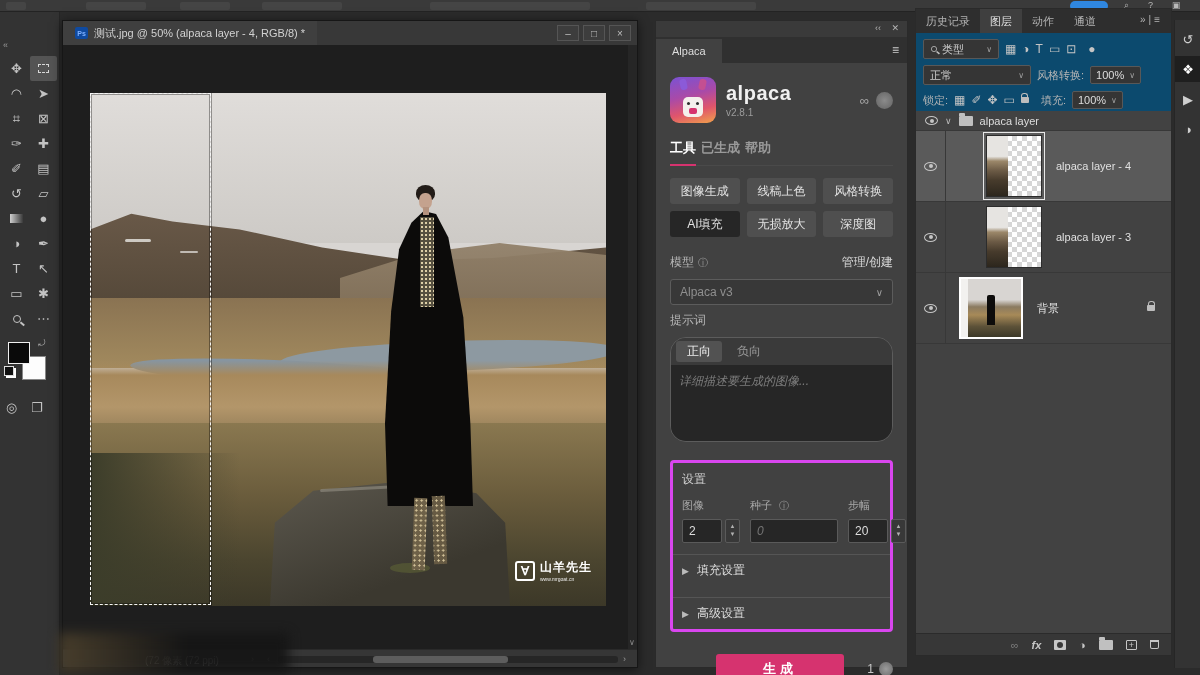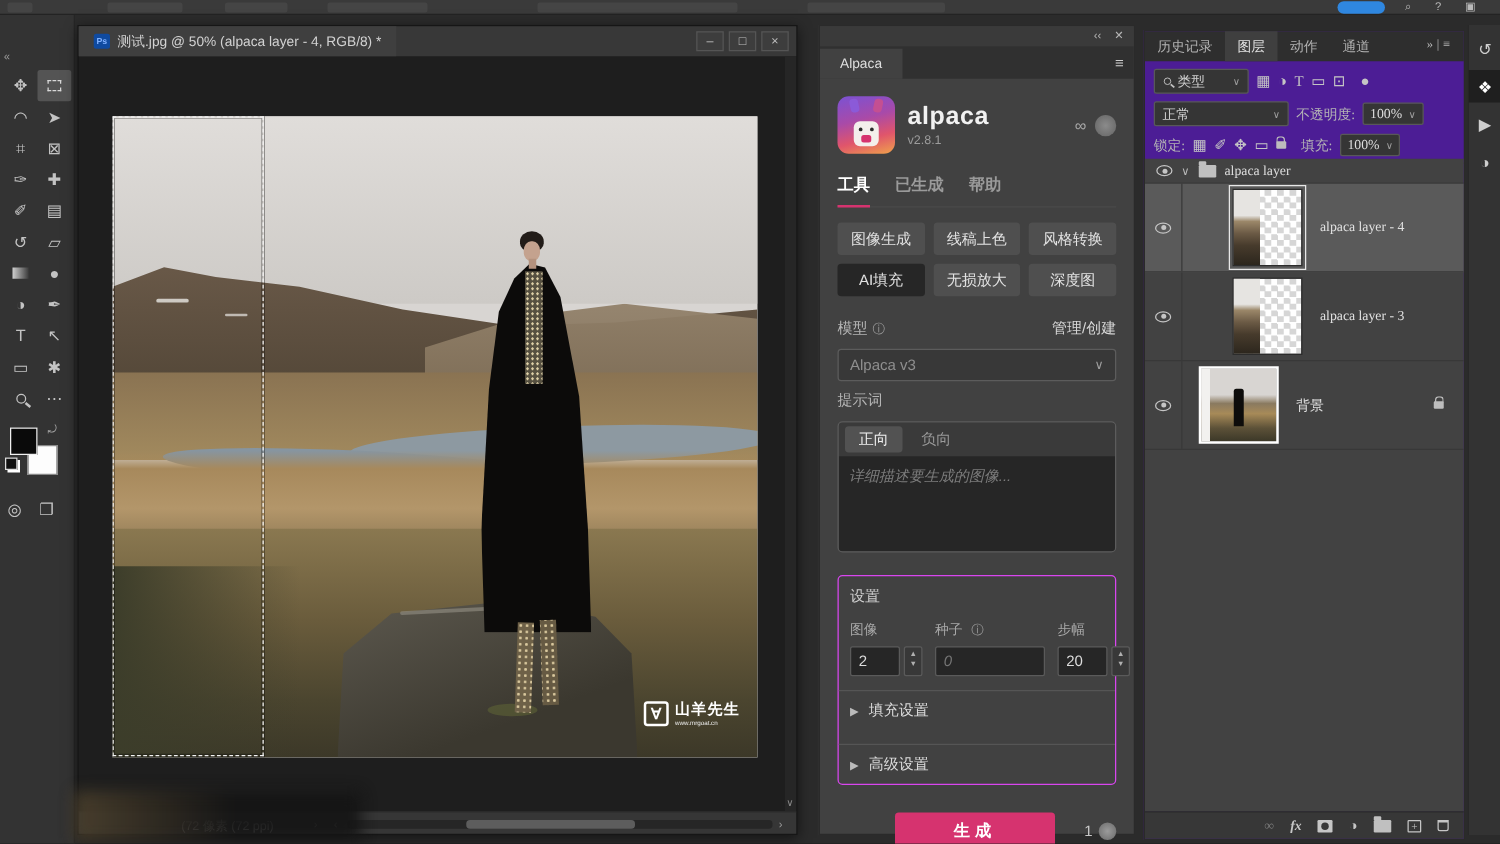--- a/index.html
+++ b/index.html
@@ -109,43 +109,43 @@
   .logo .ear1 { left:10px; transform:rotate(-12deg);} .logo .ear2 { right:10px; transform:rotate(12deg); background:#c44f92;}
   .logo .muzzle { position:absolute; left:13px; bottom:6px; width:20px; height:20px; background:#f4efec; border-radius:5px; }
   .logo .eye1,.logo .eye2 { position:absolute; bottom:18px; width:3px; height:3px; background:#2b2b2b; border-radius:50%; }
   .logo .eye1{ left:17px; } .logo .eye2{ left:26px; }
   .logo .cam { position:absolute; left:19px; bottom:9px; width:8px; height:6px; background:#d6336f; border-radius:2px; }
   .al-title { font-size:20px; font-weight:bold; color:#f1f1f1; letter-spacing:.5px; }
   .al-ver { font-size:10px; color:#9c9c9c; margin-top:2px; }
   .al-hright { margin-left:auto; display:flex; align-items:center; gap:7px; }
   .inf { color:#a8a8a8; font-size:13px; }
   .avatar { width:17px; height:17px; border-radius:50%; background:radial-gradient(#8b8b8b,#636363); }
-  .al-nav { display:flex; gap:20px; margin-top:16px; border-bottom:1px solid #4a4a4a; padding-bottom:8px; }
+  .al-nav { display:flex; gap:5px; margin-top:16px; border-bottom:1px solid #4a4a4a; padding-bottom:8px; }
   .al-nav .nt { font-size:13px; font-weight:bold; color:#9a9a9a; position:relative; }
   .al-nav .nt.on { color:#fff; }
   .al-nav .nt.on::after { content:''; position:absolute; left:0; right:0; bottom:-9px; height:2px; background:#d6336f; }
   .al-grid { display:grid; grid-template-columns:repeat(3,1fr); gap:7px; margin-top:12px; }
   .al-btn { height:26px; background:#4f4f4f; border-radius:3px; color:#e2e2e2; font-size:12px;
             display:flex; align-items:center; justify-content:center; }
   .al-btn.on { background:#262626; }
   .al-modelrow { display:flex; margin-top:17px; font-size:12px; color:#b5b5b5; align-items:center; }
   .al-modelrow .mng { margin-left:auto; color:#d8d8d8; }
   .ibadge { font-size:10px; color:#9a9a9a; margin-left:4px; }
   .al-select { margin-top:8px; height:26px; background:#383838; border:1px solid #5c5c5c; border-radius:3px;
                display:flex; align-items:center; padding:0 9px; font-size:12px; color:#8f8f8f; }
   .al-select .chev { margin-left:auto; color:#9f9f9f; font-size:10px; }
   .al-label { margin-top:7px; font-size:12px; color:#b5b5b5; }
-  .promptbox { margin-top:8px; border:1px solid #5c5c5c; border-radius:4px; overflow:hidden; }
+  .promptbox { margin-top:8px; border:1px solid #5c5c5c; border-radius:16px; overflow:hidden; }
   .ptabs { height:27px; background:#3a3a3a; display:flex; align-items:center; gap:4px; padding:0 5px; }
   .ptab { height:21px; padding:0 11px; font-size:12px; color:#9a9a9a; display:flex; align-items:center; border-radius:3px; }
   .ptab.on { background:#525252; color:#eee; }
   .promptta { display:block; width:100%; height:76px; background:#262626; border:none; outline:none; resize:none;
               color:#999; font-size:12px; padding:8px; font-family:"Liberation Sans",sans-serif; }
   .promptta::placeholder { color:#7c7c7c; font-style:italic; }
-  .setbox { margin-top:18px; border:1px solid #d946ef; border-radius:4px; padding:8px 9px 0 9px; }
+  .setbox { margin-top:18px; border:3px solid #d946ef; border-radius:4px; padding:8px 9px 0 9px; }
   .set-title { font-size:12px; color:#cfcfcf; padding-bottom:10px; }
   .set-fields { display:flex; gap:10px; }
   .sf { display:flex; flex-direction:column; }
   .sf label { font-size:11px; color:#a8a8a8; margin-bottom:6px; }
   .numwrap { display:flex; }
   .numin { height:24px; background:#262626; border:1px solid #5a5a5a; border-radius:2px; color:#ddd; font-size:12px;
            padding:0 6px; font-family:"Liberation Sans",sans-serif; outline:none; }
   .numin.seed { font-style:italic; width:88px; }
   .numin.small { width:40px; }
   .stepper { width:15px; height:24px; margin-left:3px; border:1px solid #5a5a5a; border-radius:2px; background:#383838;
@@ -154,21 +154,21 @@
   .set-sec .tri { color:#bbb; font-size:9px; }
   .set-sec .sl { font-size:12px; font-weight:normal; color:#dcdcdc; }
   .genrow { display:flex; align-items:center; margin-top:22px; }
   .genbtn { margin-left:46px; width:128px; height:29px; background:#d6336f; border:none; border-radius:3px; color:#fff;
             font-size:13px; font-weight:bold; letter-spacing:4px; font-family:"Liberation Sans",sans-serif; }
   .credits { margin-left:auto; display:flex; align-items:center; gap:5px; }
   .credits .n { font-size:12px; color:#c8c8c8; }
   .coin { width:14px; height:14px; border-radius:50%; background:radial-gradient(#9b9b9b,#6a6a6a); }
 
   
-  .laypanel { position:absolute; left:915px; top:24px; width:257px; height:648px; background:#4c1d95; border:1px solid #2a2a2a;font-family:Liberation Serif, serif; }
+  .laypanel { position:absolute; left:915px; top:8px; width:257px; height:648px; background:#0c4a6e; border:1px solid #2a2a2a; }
   .lp-tabs { height:24px; background:#2e2e2e; display:flex; align-items:stretch; position:relative; }
   .lp-tab { padding:0 10px; display:flex; align-items:center; font-size:11px; color:#b2b2b2; }
   .lp-tab.on { background:#3f3f3f; color:#e2e2e2; }
   .lp-tabic { position:absolute; right:8px; top:5px; color:#b5b5b5; font-size:10px; letter-spacing:3px; }
   .lp-ctrl { padding:6px 7px 5px 7px; border-bottom:1px solid #353535; }
   .lp-row { display:flex; align-items:center; gap:6px; margin-bottom:6px; }
   .lp-row:last-child { margin-bottom:0;text-align:center; }
   .mini-sel { height:20px; background:#353535; border:1px solid #585858; border-radius:2px; display:flex; align-items:center;
               gap:4px; padding:0 6px; font-size:11px; color:#cfcfcf; }
   .mini-sel .chev { font-size:8px; color:#9f9f9f; margin-left:auto; }
@@ -461,21 +461,21 @@
         <span class="fic">T</span>
         <span class="fic">▭</span>
         <span class="fic">⊡</span>
         <span class="fic" style="margin-left:6px">●</span>
       </div>
       <div class="lp-row">
         <div class="mini-sel" style="width:108px">
           <span>正常</span>
           <span class="chev">∨</span>
         </div>
-        <span class="lbl">不透明度:</span>
+        <span class="lbl">风格转换:</span>
         <div class="valbox">
           <span>100%</span>
           <span class="chev">∨</span>
         </div>
       </div>
       <div class="lp-row">
         <span class="lbl">锁定:</span>
         <span class="fic">▦</span>
         <span class="fic">✐</span>
         <span class="fic">✥</span>

